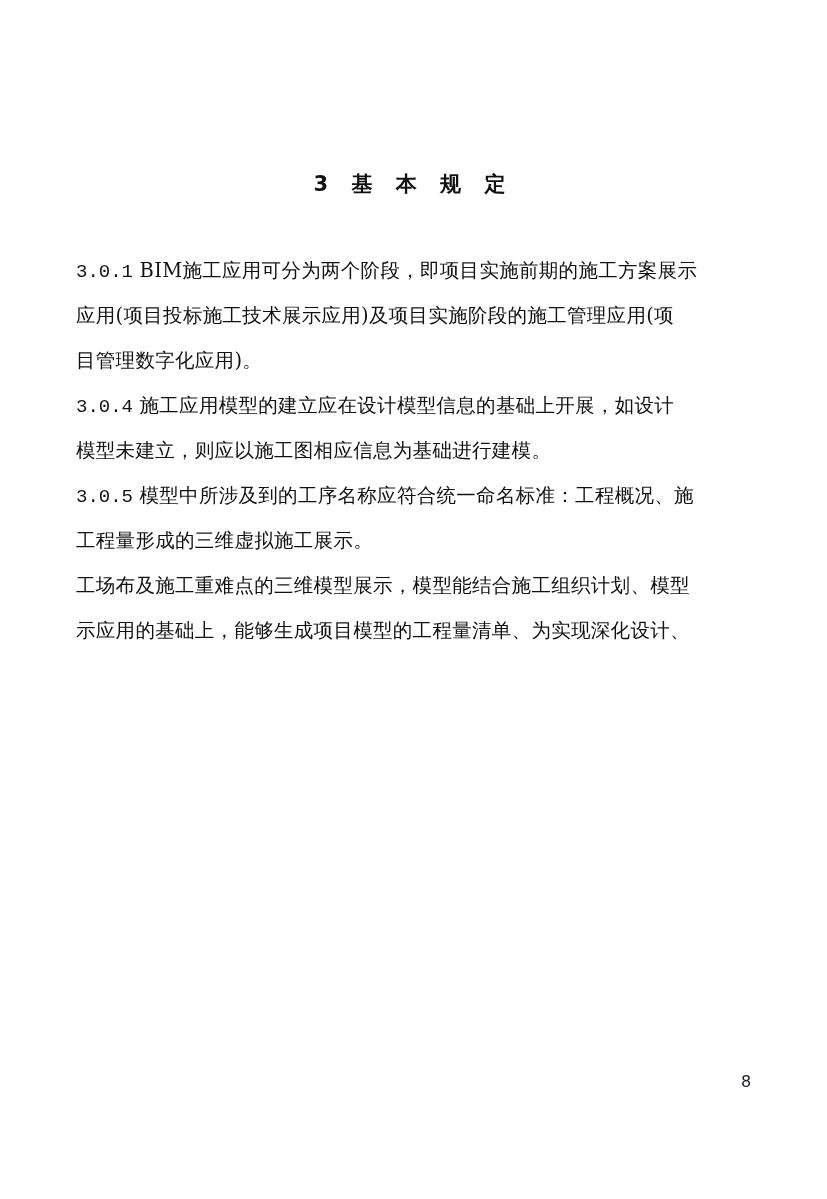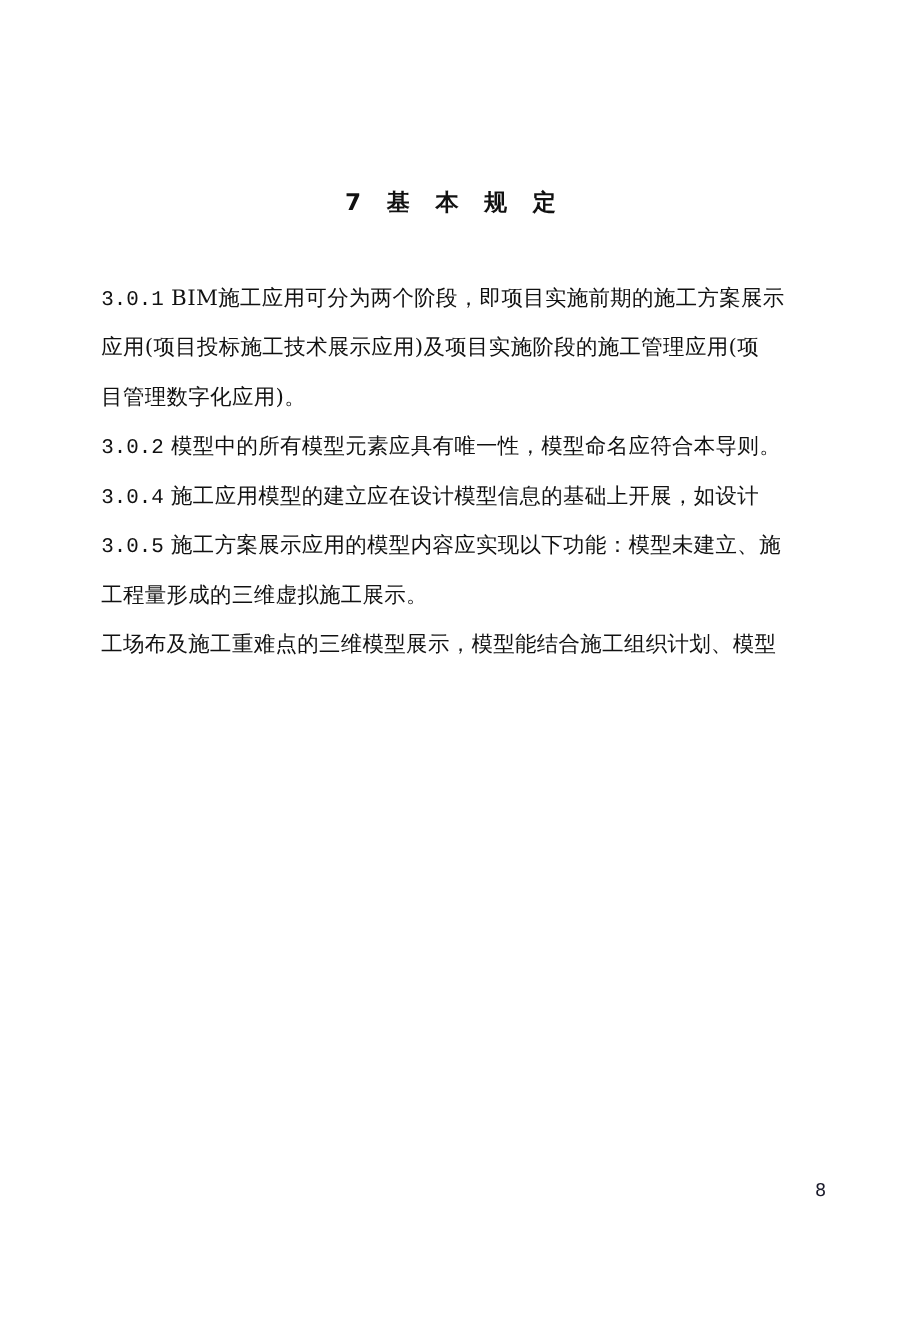--- a/index.html
+++ b/index.html
@@ -1,35 +1,36 @@
 <!DOCTYPE html>
 <html><head>
   <meta charset="utf-8">
   <style>
     html, body { margin: 0; padding: 0; background: #ffffff; }
     body { width: 827px; height: 1199px; position: relative; overflow: hidden;
            font-family: "DejaVu Serif", "Liberation Serif", serif; color: #111; }
     .title { position: absolute; top: 170px; left: 0; width: 827px; text-align: center;
              font-family: "DejaVu Sans", "Liberation Sans", sans-serif; font-weight: bold;
              font-size: 21px; letter-spacing: 8px; }
-    .body { position: absolute; top: 248px; left: 76px; width: 680px; margin-left: 16px; }
+    .body { position: absolute; top: 248px; left: 76px; width: 680px; }
     .line { height: 45px; line-height: 45px; font-size: 19.5px; white-space: nowrap; letter-spacing: 0.3px; }
     .num { font-family: "Liberation Mono", "DejaVu Sans Mono", monospace; font-size: 19px; letter-spacing: 0px; }
     .page-num { position: absolute; top: 1072px; left: 741px; font-family: "DejaVu Sans", "Liberation Sans", sans-serif;
                 font-size: 16px; color: #1a1a2a; }
   </style>
 </head>
 <body>
 
-<div class="title">7  基 本 规 定</div>
+<div class="title">3  基 本 规 定</div>
 
 <div class="body">
   <div class="line"><span class="num">3.0.1</span><span> BIM施工应用可分为两个阶段，即项目实施前期的施工方案展示</span></div>
   <div class="line"><span class="num"></span><span>应用(项目投标施工技术展示应用)及项目实施阶段的施工管理应用(项</span></div>
   <div class="line"><span class="num"></span><span>目管理数字化应用)。</span></div>
-  <div class="line"><span class="num">3.0.2</span><span>  模型中的所有模型元素应具有唯一性，模型命名应符合本导则。</span></div>
   <div class="line"><span class="num">3.0.4</span><span>  施工应用模型的建立应在设计模型信息的基础上开展，如设计</span></div>
-  <div class="line"><span class="num">3.0.5</span><span>  施工方案展示应用的模型内容应实现以下功能：模型未建立、施</span></div>
+  <div class="line"><span class="num"></span><span>模型未建立，则应以施工图相应信息为基础进行建模。</span></div>
+  <div class="line"><span class="num">3.0.5</span><span>  模型中所涉及到的工序名称应符合统一命名标准：工程概况、施</span></div>
   <div class="line"><span class="num"></span><span>工程量形成的三维虚拟施工展示。</span></div>
   <div class="line"><span class="num"></span><span>工场布及施工重难点的三维模型展示，模型能结合施工组织计划、模型</span></div>
+  <div class="line"><span class="num"></span><span>示应用的基础上，能够生成项目模型的工程量清单、为实现深化设计、</span></div>
 </div>
 
 <div class="page-num">8</div>
 
 </body></html>

